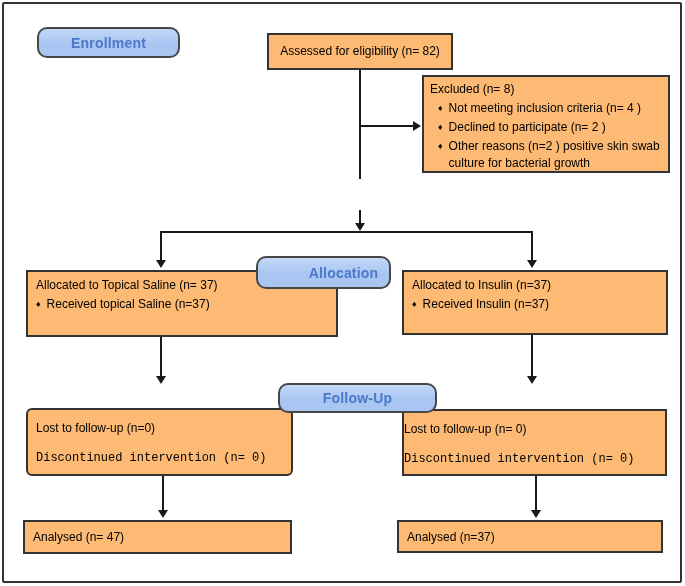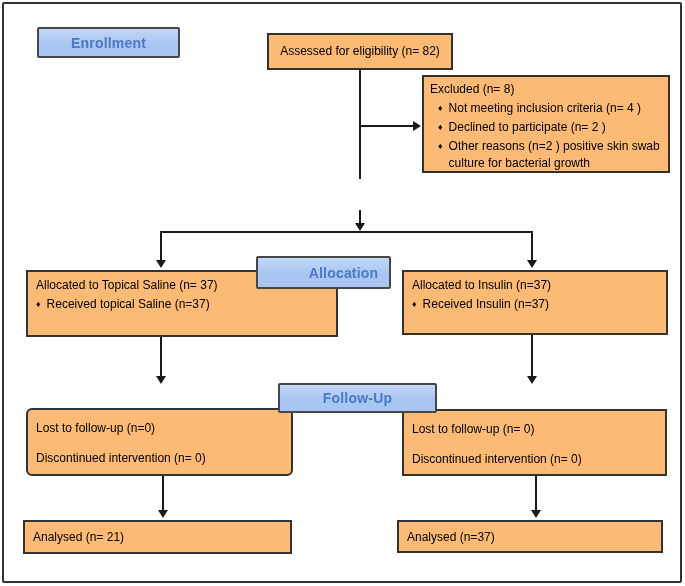--- a/index.html
+++ b/index.html
@@ -22,42 +22,42 @@
     border:2px solid var(--frame);border-radius:2px;z-index:0;
   }
   .box{
     position:absolute;background:#fdba74;border:2px solid var(--box-border);
     font-size:12px;line-height:1.4;z-index:3;box-sizing:border-box;
   }
   .box.center{display:flex;align-items:center;justify-content:center;text-align:center;}
   .badge{
     position:absolute;z-index:5;box-sizing:border-box;
     background:linear-gradient(180deg,var(--badge-fill-light) 0%,var(--badge-fill) 55%);
-    border:2px solid var(--badge-border);border-radius:2px;
+    border:2px solid var(--badge-border);border-radius:10px;
     display:flex;align-items:center;justify-content:center;
     font-size:14px;font-weight:bold;color:var(--badge-text);
     letter-spacing:.2px;
   }
   .vline{position:absolute;width:2px;background:var(--line);z-index:1;}
   .hline{position:absolute;height:2px;background:var(--line);z-index:1;}
   .tri-down{
     position:absolute;width:0;height:0;z-index:2;
     border-left:5px solid transparent;border-right:5px solid transparent;
     border-top:8px solid var(--line);
   }
   .tri-right{
     position:absolute;width:0;height:0;z-index:2;
     border-top:5px solid transparent;border-bottom:5px solid transparent;
     border-left:8px solid var(--line);
   }
   .pad{padding:5px 8px;}
   .bullet-row{display:flex;align-items:flex-start;margin-top:2px;padding-left:8px;}
   .bullet-glyph{font-size:9px;line-height:17px;margin-right:6px;flex:0 0 auto;}
   .bullet-text{flex:1 1 auto;}
-  .fu-line2{margin-top:13px;}
+  .fu-line2{margin-top:13px;font-family:Liberation Mono, monospace;}
 </style>
 </head>
 <body>
 
 <div id="canvas">
 
   <div class="frame"></div>
 
   <div class="badge" style="left:37px;top:27px;width:143px;height:31px;">
     <span>Enrollment</span>
@@ -126,26 +126,26 @@
       <span class="bullet-glyph">♦</span>
       <span class="bullet-text">Received Insulin (n=37)</span>
     </div>
   </div>
 
   <div class="box" style="left:26px;top:408px;width:267px;height:68px;padding:10px 8px;border-radius:6px;">
     <div>Lost to follow-up (n=0)</div>
     <div class="fu-line2">Discontinued intervention (n= 0)</div>
   </div>
 
-  <div class="box" style="left:402px;top:409px;width:265px;height:67px;padding:10px 8px;">
+  <div class="box" style="left:402px;top:409px;width:265px;height:67px;padding:10px 0;">
     <div>Lost to follow-up (n= 0)</div>
     <div class="fu-line2">Discontinued intervention (n= 0)</div>
   </div>
 
   <div class="box" style="left:23px;top:520px;width:269px;height:34px;padding:7px 8px;">
-    <span>Analysed (n= 21)</span>
+    <span>Analysed (n= 47)</span>
   </div>
 
   <div class="box" style="left:397px;top:520px;width:266px;height:33px;padding:7px 8px;">
     <span>Analysed (n=37)</span>
   </div>
 
 </div>
 
 </body></html>

